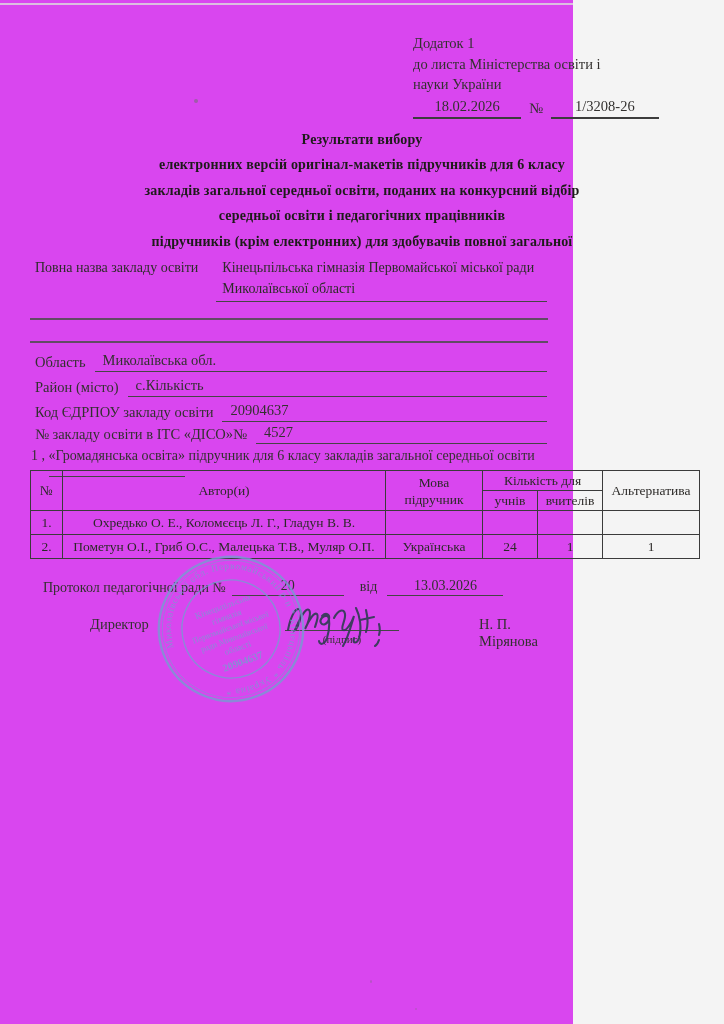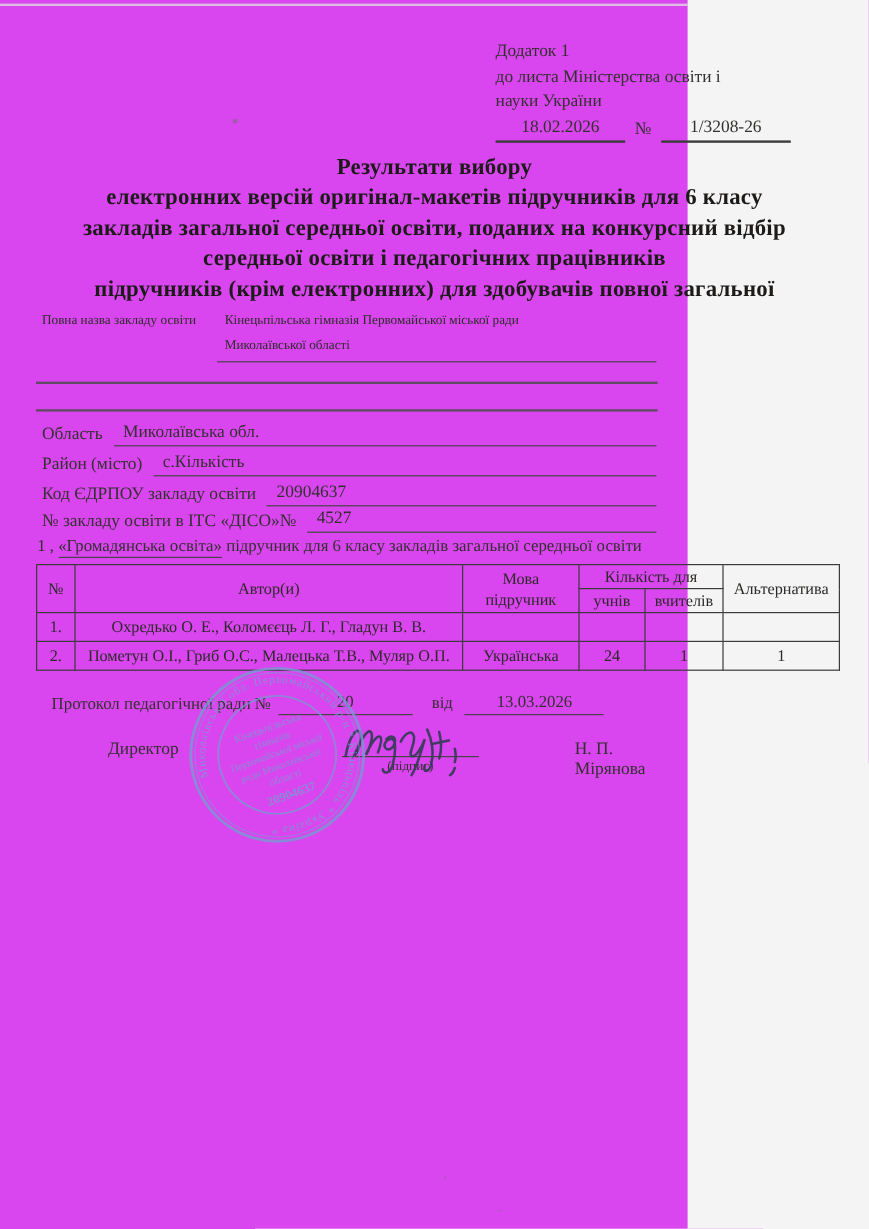--- a/index.html
+++ b/index.html
@@ -29,46 +29,46 @@
     border-bottom:2px solid #3c3c3c;padding:0 4px 1px;
   }
   .annex-no-sign{margin:0 8px;padding-bottom:1px;}
   .annex-number{
     min-width:100px;text-align:center;
     border-bottom:2px solid #3c3c3c;padding:0 4px 1px;
   }
   
   .title{
     position:absolute;top:127px;left:20px;width:684px;
-    text-align:center;font-weight:bold;font-size:19px;
+    text-align:center;font-weight:bold;font-size:14px;
     line-height:25.4px;color:#1d1b19;letter-spacing:.2px;
   }
   
   .frow{
     position:absolute;left:35px;right:26px;
     display:flex;align-items:flex-end;
     font-size:14.5px;line-height:20px;color:#33312f;
   }
   .flabel{white-space:nowrap;padding-right:9px;}
   .fvalue{
     flex:1;border-bottom:1.5px solid #454545;
     padding:0 2px 1px 8px;white-space:nowrap;
   }
-  .fullname{position:absolute;left:35px;right:26px;top:257px;display:flex;font-size:11px;line-height:21px;}
+  .fullname{position:absolute;left:35px;right:26px;top:257px;display:flex;font-size:14px;line-height:21px;}
   .fullname-val{flex:1;margin-left:9px;border-bottom:1.5px solid #454545;padding:0 2px 2px 6px;}
   .blank-line{
     position:absolute;left:30px;right:25px;height:0;
     border-top:2px solid #4c4c4c;opacity:.85;
   }
   
   .section-line{
     position:absolute;left:31px;top:448px;
     font-size:14px;color:#33312f;
   }
-  .section-subject{border-bottom:1.5px solid #454545;padding-bottom:1px;}
+  .section-subject{border-bottom:1.5px solid #454545;padding-bottom:13px;}
   
   table.results{
     position:absolute;left:30px;top:470px;
     border-collapse:collapse;table-layout:fixed;width:669px;
     font-size:13.5px;color:#2c2a28;
   }
   table.results th,table.results td{
     border:1.5px solid #3b3b3b;
     padding:1px 4px;font-weight:normal;
     text-align:center;vertical-align:middle;

